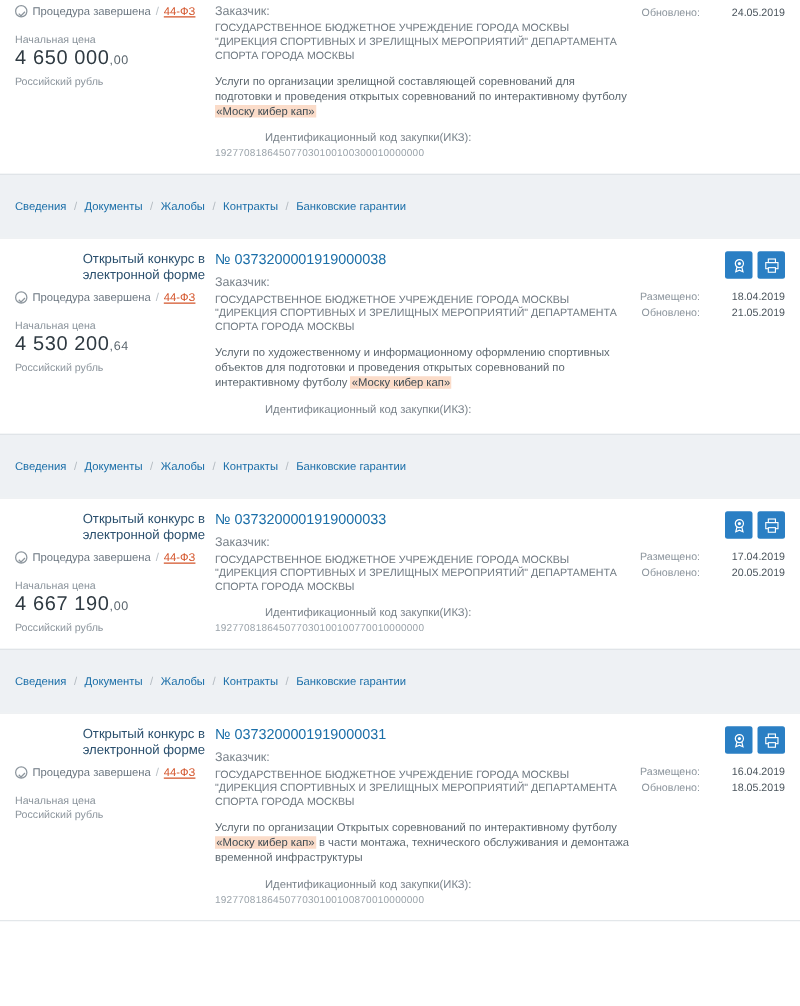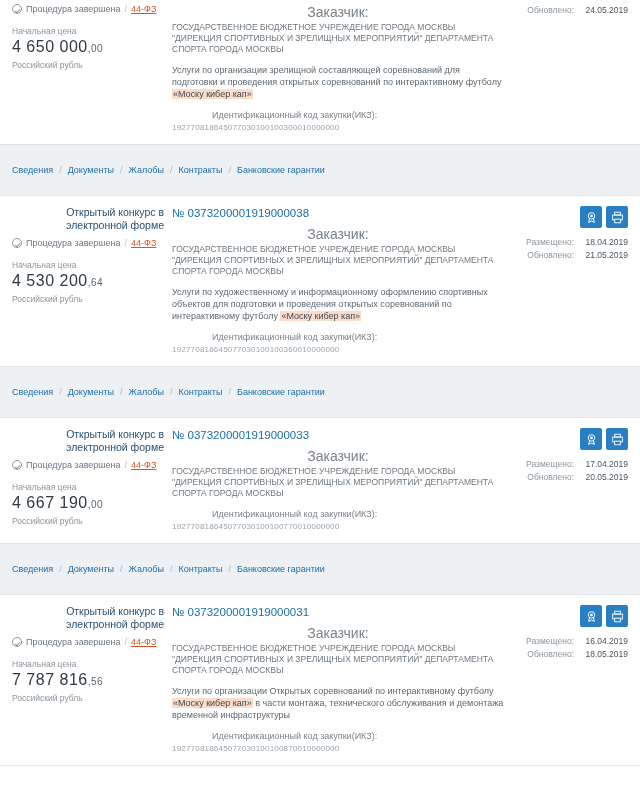--- a/index.html
+++ b/index.html
@@ -102,24 +102,23 @@
     margin-top: 1px;
   }
 
   .reg-num {
     font-size: 11.5px;
     color: #1a6ea8;
     margin: 1px 0 7px 0;
     cursor: pointer;
   }
   .field-label {
-    font-size: 14px;
+    font-size: 10px;
     color: #7a838b;
     margin-bottom: 2px;
-    text-align: center;
   }
   .field-value {
     font-size: 8.5px;
     color: #6e7880;
     line-height: 11px;
     text-transform: uppercase;
   }
   .subject {
     font-size: 9px;
     color: #5d6870;
@@ -143,21 +142,21 @@
     color: #9aa3aa;
     letter-spacing: 0.2px;
   }
 
   .meta-row {
     display: flex;
     justify-content: flex-end;
     font-size: 8.5px;
     color: #6e7880;
     line-height: 13px;
-    gap: 6px;
+    gap: 20px;
   }
   .meta-key { color: #8b949c; }
   .meta-val { color: #4b555d; min-width: 48px; text-align: right; }
 
   .icon-btns {
     display: flex;
     justify-content: flex-end;
     gap: 4px;
     margin-bottom: 8px;
   }
@@ -261,21 +260,20 @@
 
       <div class="col-mid">
         <div class="reg-num">№ 0373200001919000038</div>
         <div class="field-label">Заказчик:</div>
         <div class="field-value">ГОСУДАРСТВЕННОЕ БЮДЖЕТНОЕ УЧРЕЖДЕНИЕ ГОРОДА МОСКВЫ "ДИРЕКЦИЯ СПОРТИВНЫХ И ЗРЕЛИЩНЫХ МЕРОПРИЯТИЙ" ДЕПАРТАМЕНТА СПОРТА ГОРОДА МОСКВЫ</div>
         <div class="subject">
           <span>Услуги по художественному и информационному оформлению спортивных объектов для подготовки и проведения открытых соревнований по интерактивному футболу </span><span class="hl">«Моску кибер кап»</span><span></span>
         </div>
         <div class="ikz-block">
           <div class="ikz-label">Идентификационный код закупки(ИКЗ):</div>
-          <div class="ikz-value">192770818645077030100100360010000000</div>
         </div>
       </div>
 
       <div class="col-right">
         <div class="icon-btns">
           <div class="icon-btn">
             <svg width="13" height="13" viewBox="0 0 16 16" fill="none">
                 <circle cx="8" cy="6" r="4" stroke="#fff" stroke-width="1.2"></circle>
                 <circle cx="8" cy="6" r="1.6" fill="#fff"></circle>
                 <path d="M5.6 9.5 4.5 14l3.5-1.6L11.5 14l-1.1-4.5" stroke="#fff" stroke-width="1.2" fill="none"></path>
@@ -383,23 +381,20 @@
     <div class="card-body">
       <div class="col-left">
         <div class="ozk-type">Открытый конкурс в электронной форме</div>
         <div class="status-row">
           <span class="check-icon"></span>
           <span>Процедура завершена</span>
           <span class="status-sep">/</span>
           <span class="law-link">44-ФЗ</span>
         </div>
         <div class="price-label">Начальная цена</div>
-        <div class="price-value">
-          <span>7 787 816</span><span class="kop">,56</span>
-        </div>
         <div class="price-cur">Российский рубль</div>
       </div>
 
       <div class="col-mid">
         <div class="reg-num">№ 0373200001919000031</div>
         <div class="field-label">Заказчик:</div>
         <div class="field-value">ГОСУДАРСТВЕННОЕ БЮДЖЕТНОЕ УЧРЕЖДЕНИЕ ГОРОДА МОСКВЫ "ДИРЕКЦИЯ СПОРТИВНЫХ И ЗРЕЛИЩНЫХ МЕРОПРИЯТИЙ" ДЕПАРТАМЕНТА СПОРТА ГОРОДА МОСКВЫ</div>
         <div class="subject">
           <span>Услуги по организации Открытых соревнований по интерактивному футболу </span><span class="hl">«Моску кибер кап»</span><span> в части монтажа, технического обслуживания и демонтажа временной инфраструктуры</span>
         </div>

